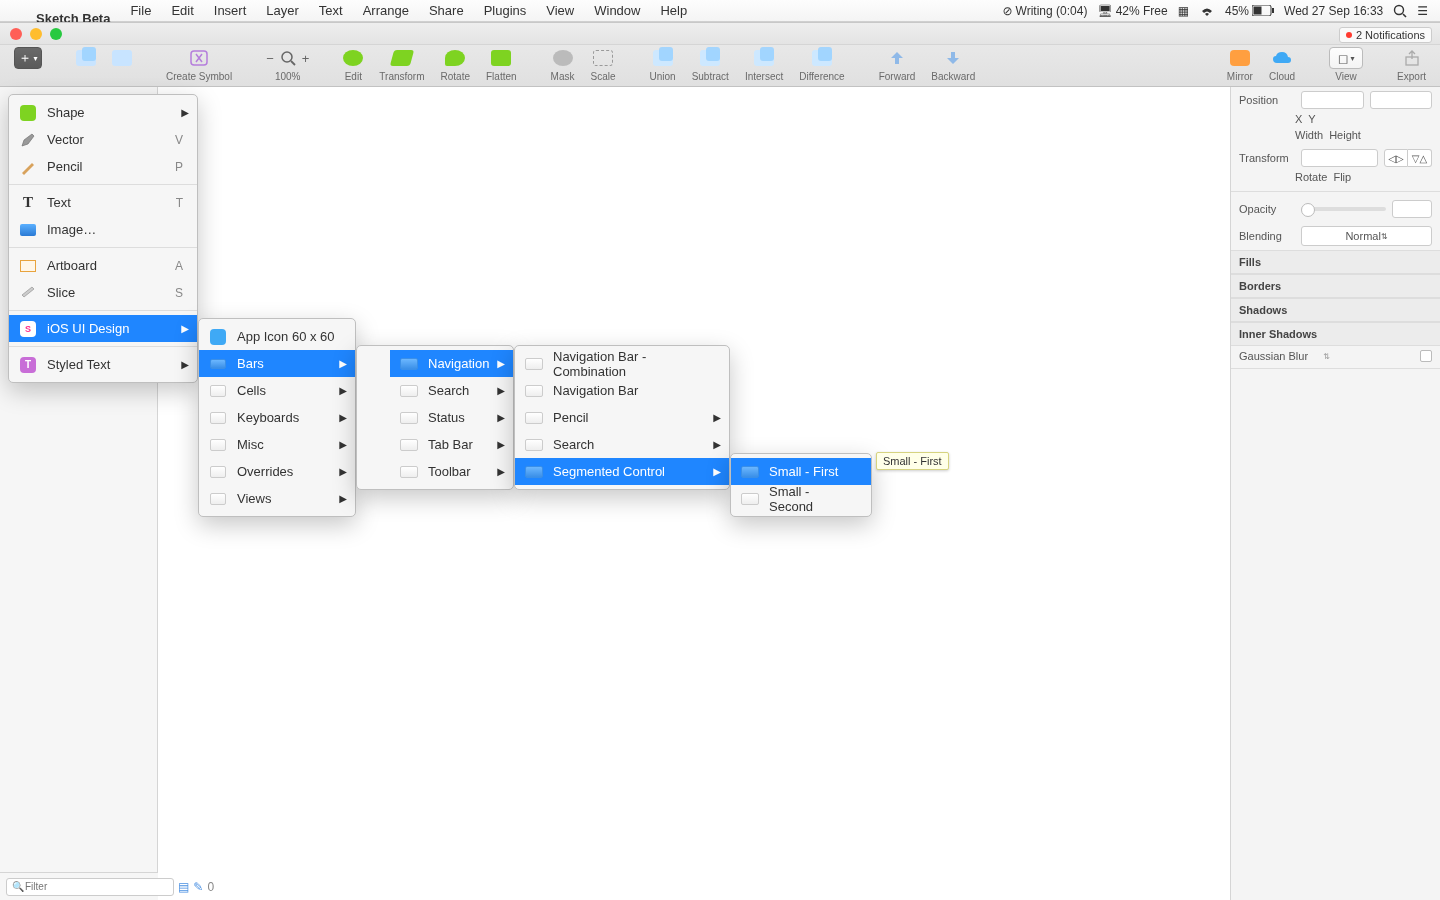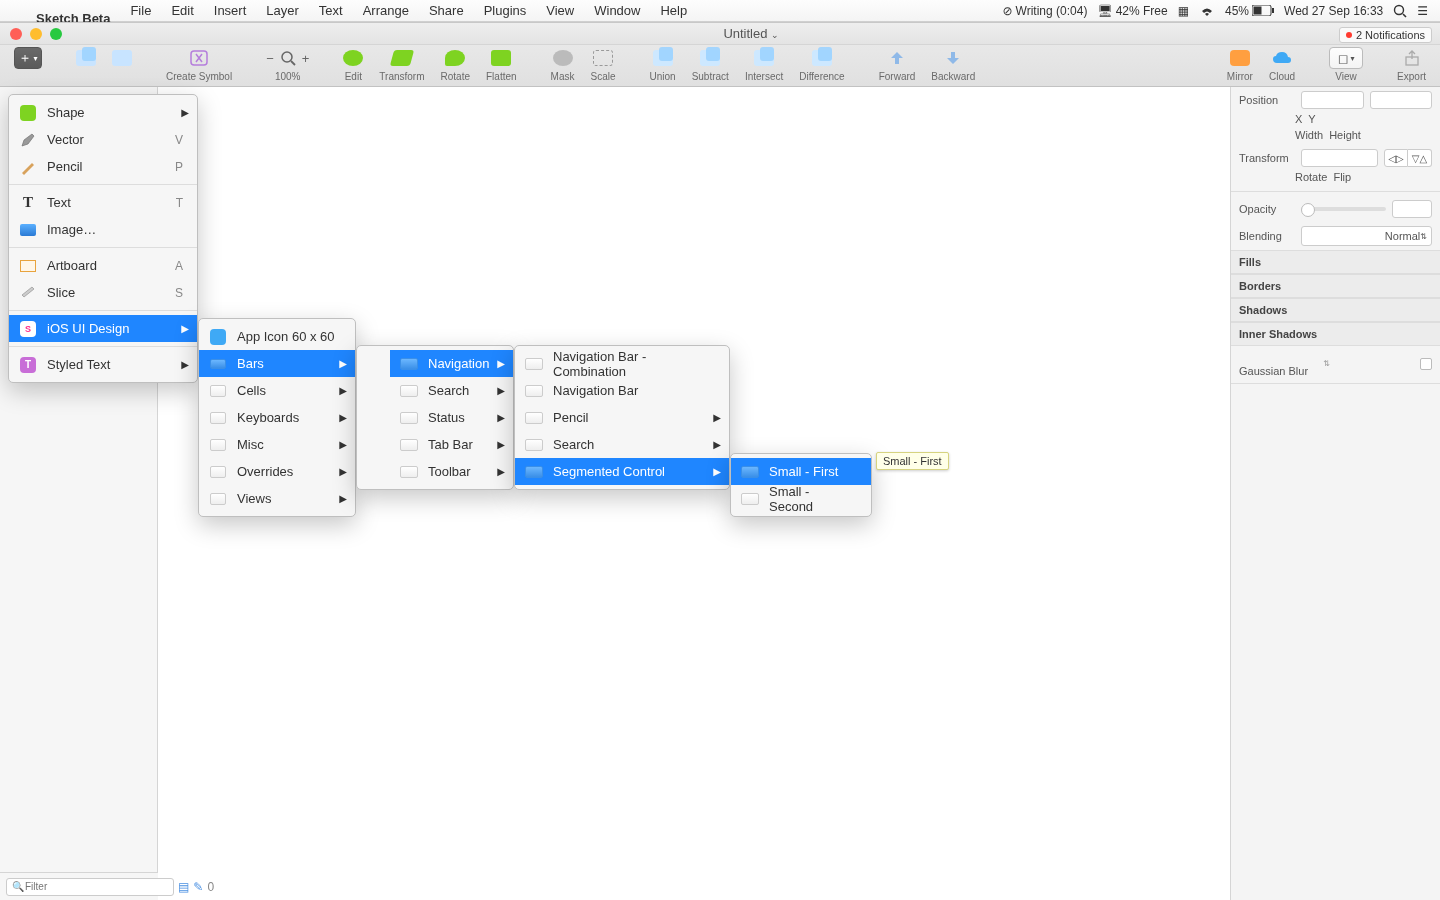--- a/index.html
+++ b/index.html
@@ -46,21 +46,21 @@
 .layer-foot input { flex: 1; height: 18px; border: 1px solid #ccc; border-radius: 3px; font-size: 10px; padding: 0 16px 0 18px; background: #fff; }
 .layer-foot .mag { position: absolute; left: 12px; font-size: 10px; color: #999; }
 .layer-foot .icons { display: flex; gap: 4px; font-size: 12px; color: #4a90e2; }
 
 
 .insp-row { display: flex; align-items: center; padding: 4px 8px; gap: 6px; }
 .insp-row .lbl { width: 56px; font-size: 11px; }
 .insp-row .field { flex: 1; height: 18px; border: 1px solid #ccc; border-radius: 3px; background: #fff; }
 .insp-subrow { display: flex; padding: 0 8px 4px 64px; gap: 6px; }
 .insp-section { padding: 5px 8px; border-top: 1px solid #ddd; border-bottom: 1px solid #ddd; background: #ececec; font-weight: 600; font-size: 11px; color: #444; }
-.insp-select { flex: 1; height: 20px; border: 1px solid #ccc; border-radius: 3px; background: #fff; font-size: 11px; padding: 0 4px; display: flex; align-items: center; justify-content: flex-end; }
+.insp-select { flex: 1; height: 20px; border: 1px solid #ccc; border-radius: 3px; background: #fff; font-size: 11px; padding: 0 4px; display: flex; align-items: center; justify-content: center; }
 .slider { flex: 1; height: 4px; background: #ddd; border-radius: 2px; position: relative; }
 .slider::after { content:''; position:absolute; left:0; top:-4px; width:12px; height:12px; background:#fff; border:1px solid #bbb; border-radius:50%; }
 .chk { width: 12px; height: 12px; border: 1px solid #bbb; border-radius: 2px; background: #fff; }
 .fliph { width:24px;height:18px;border:1px solid #ccc;border-radius:3px 0 0 3px;background:#fff;display:flex;align-items:center;justify-content:center;font-size:10px;}
 .flipv { width:24px;height:18px;border:1px solid #ccc;border-left:none;border-radius:0 3px 3px 0;background:#fff;display:flex;align-items:center;justify-content:center;font-size:10px;}
 
 
 .menu { position: absolute; background: #f6f6f6; border: 1px solid #bfbfbf; border-radius: 5px; box-shadow: 0 8px 24px rgba(0,0,0,.22); padding: 4px 0; font-size: 13px; }
 .menu-item { height: 27px; display: flex; align-items: center; padding: 0 14px 0 10px; gap: 10px; cursor: default; position: relative; }
 .menu-item.sel { background: #1f86ff; color: #fff; }
@@ -129,21 +129,20 @@
   </div>
 </div>
 
 <div class="win">
   <div class="titlebar">
     <div class="traffic">
       <div class="dot r"></div>
       <div class="dot y"></div>
       <div class="dot g"></div>
     </div>
-    <div class="title"><span>Untitled</span> <span style="font-size:9px;">⌄</span></div>
     <div class="notif">
         <span class="reddot"></span>
         <span>2 Notifications</span>
       </div>
   </div>
 
   <div class="toolbar">
     <div class="tb-group">
       <div class="tb-icon">
           <div class="tb-btn dark">＋<span style="font-size:8px;margin-left:2px;">▾</span></div>
@@ -339,21 +338,21 @@
           <div class="insp-select">
             <span>Normal</span>
             <span style="font-size:8px;">⇅</span>
           </div>
         </div>
       <div class="insp-section">Fills</div>
       <div class="insp-section">Borders</div>
       <div class="insp-section">Shadows</div>
       <div class="insp-section">Inner Shadows</div>
       <div class="insp-row" style="border-bottom:1px solid #ddd;padding-bottom:6px;">
-          <div class="lbl" style="width:auto;flex:1;margin-top:15px;">Gaussian Blur</div>
+          <div class="lbl" style="width:auto;flex:1;">Gaussian Blur</div>
           <span style="font-size:8px;color:#999;">⇅</span>
           <div style="flex:1;"></div>
           <div class="chk"></div>
         </div>
     </div>
   </div>
 
   <div class="layer-foot">
     <span class="mag">🔍</span>
     <input placeholder="Filter" style="">

